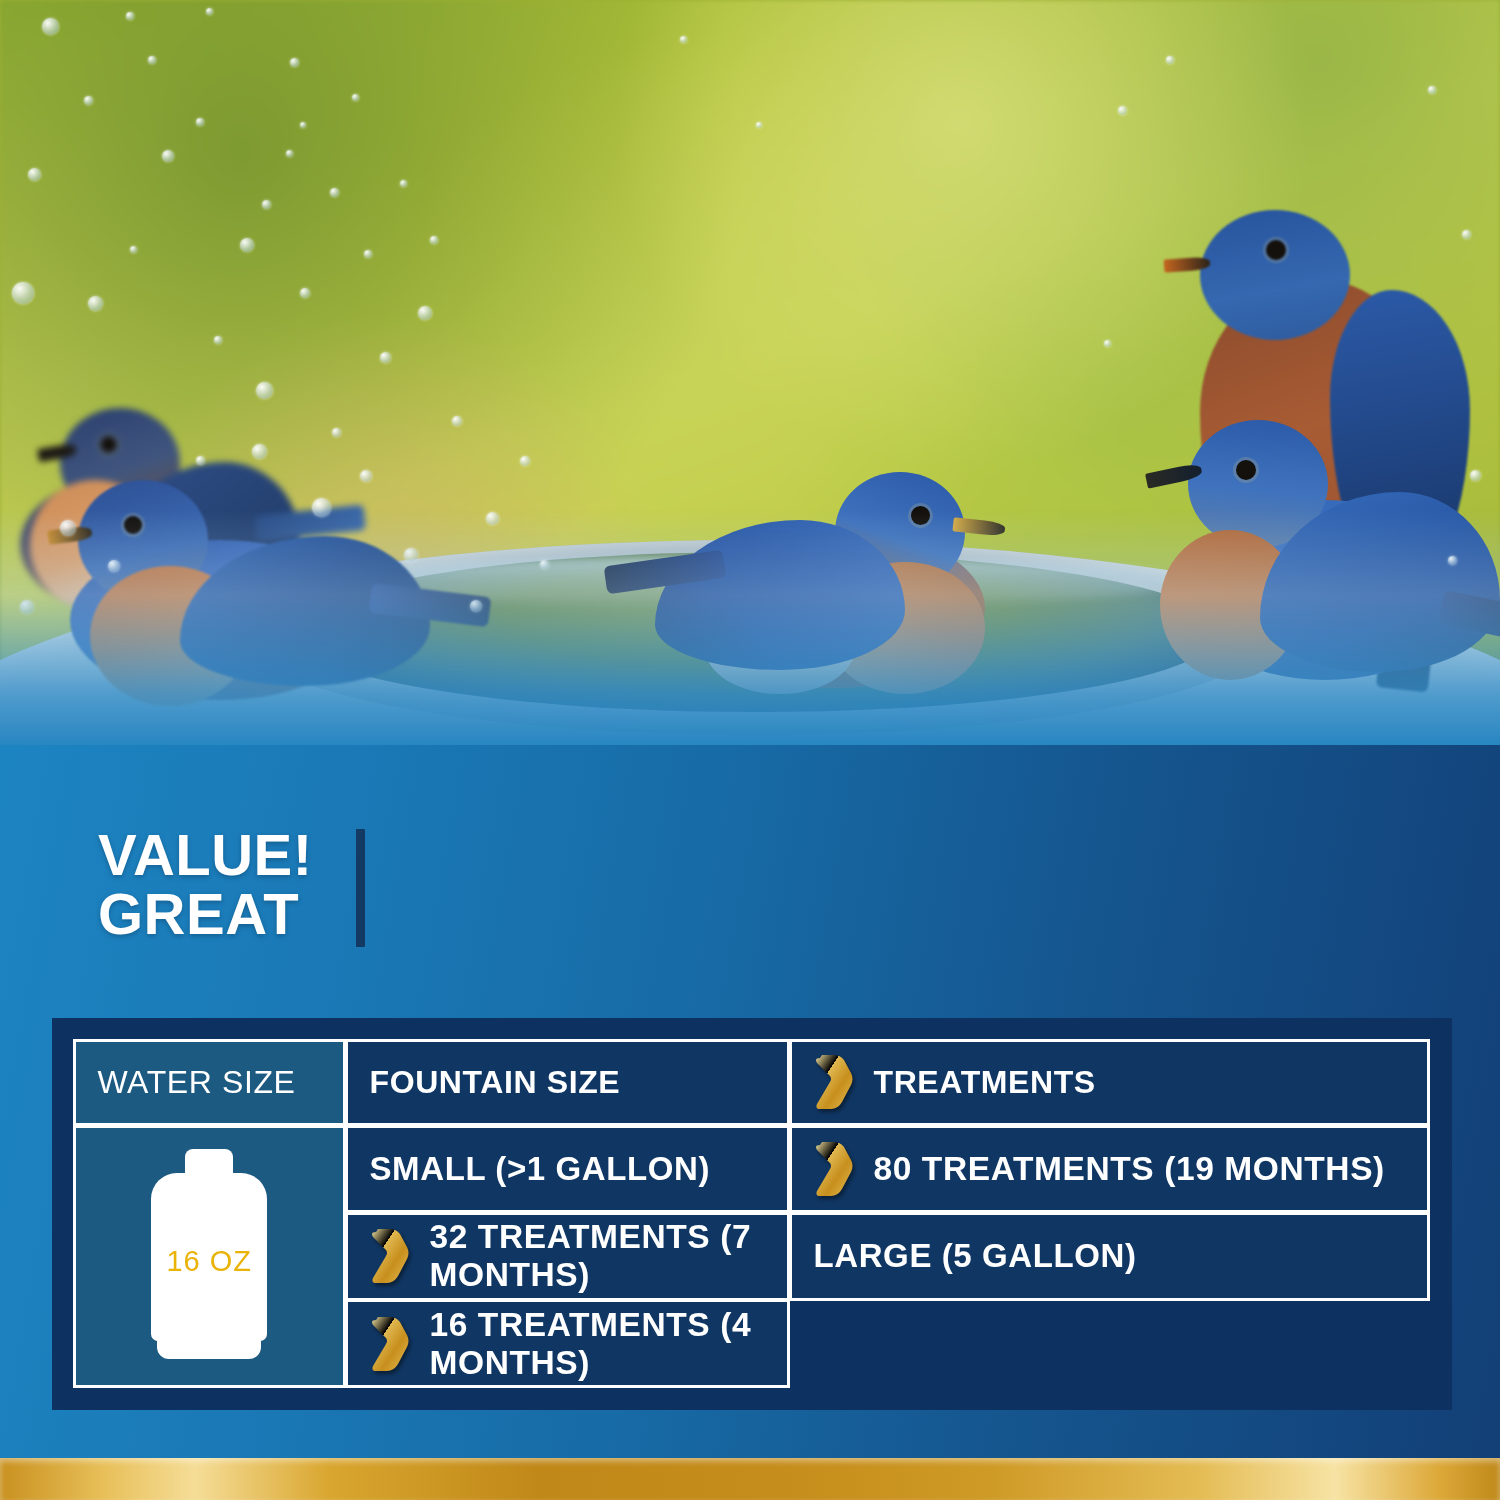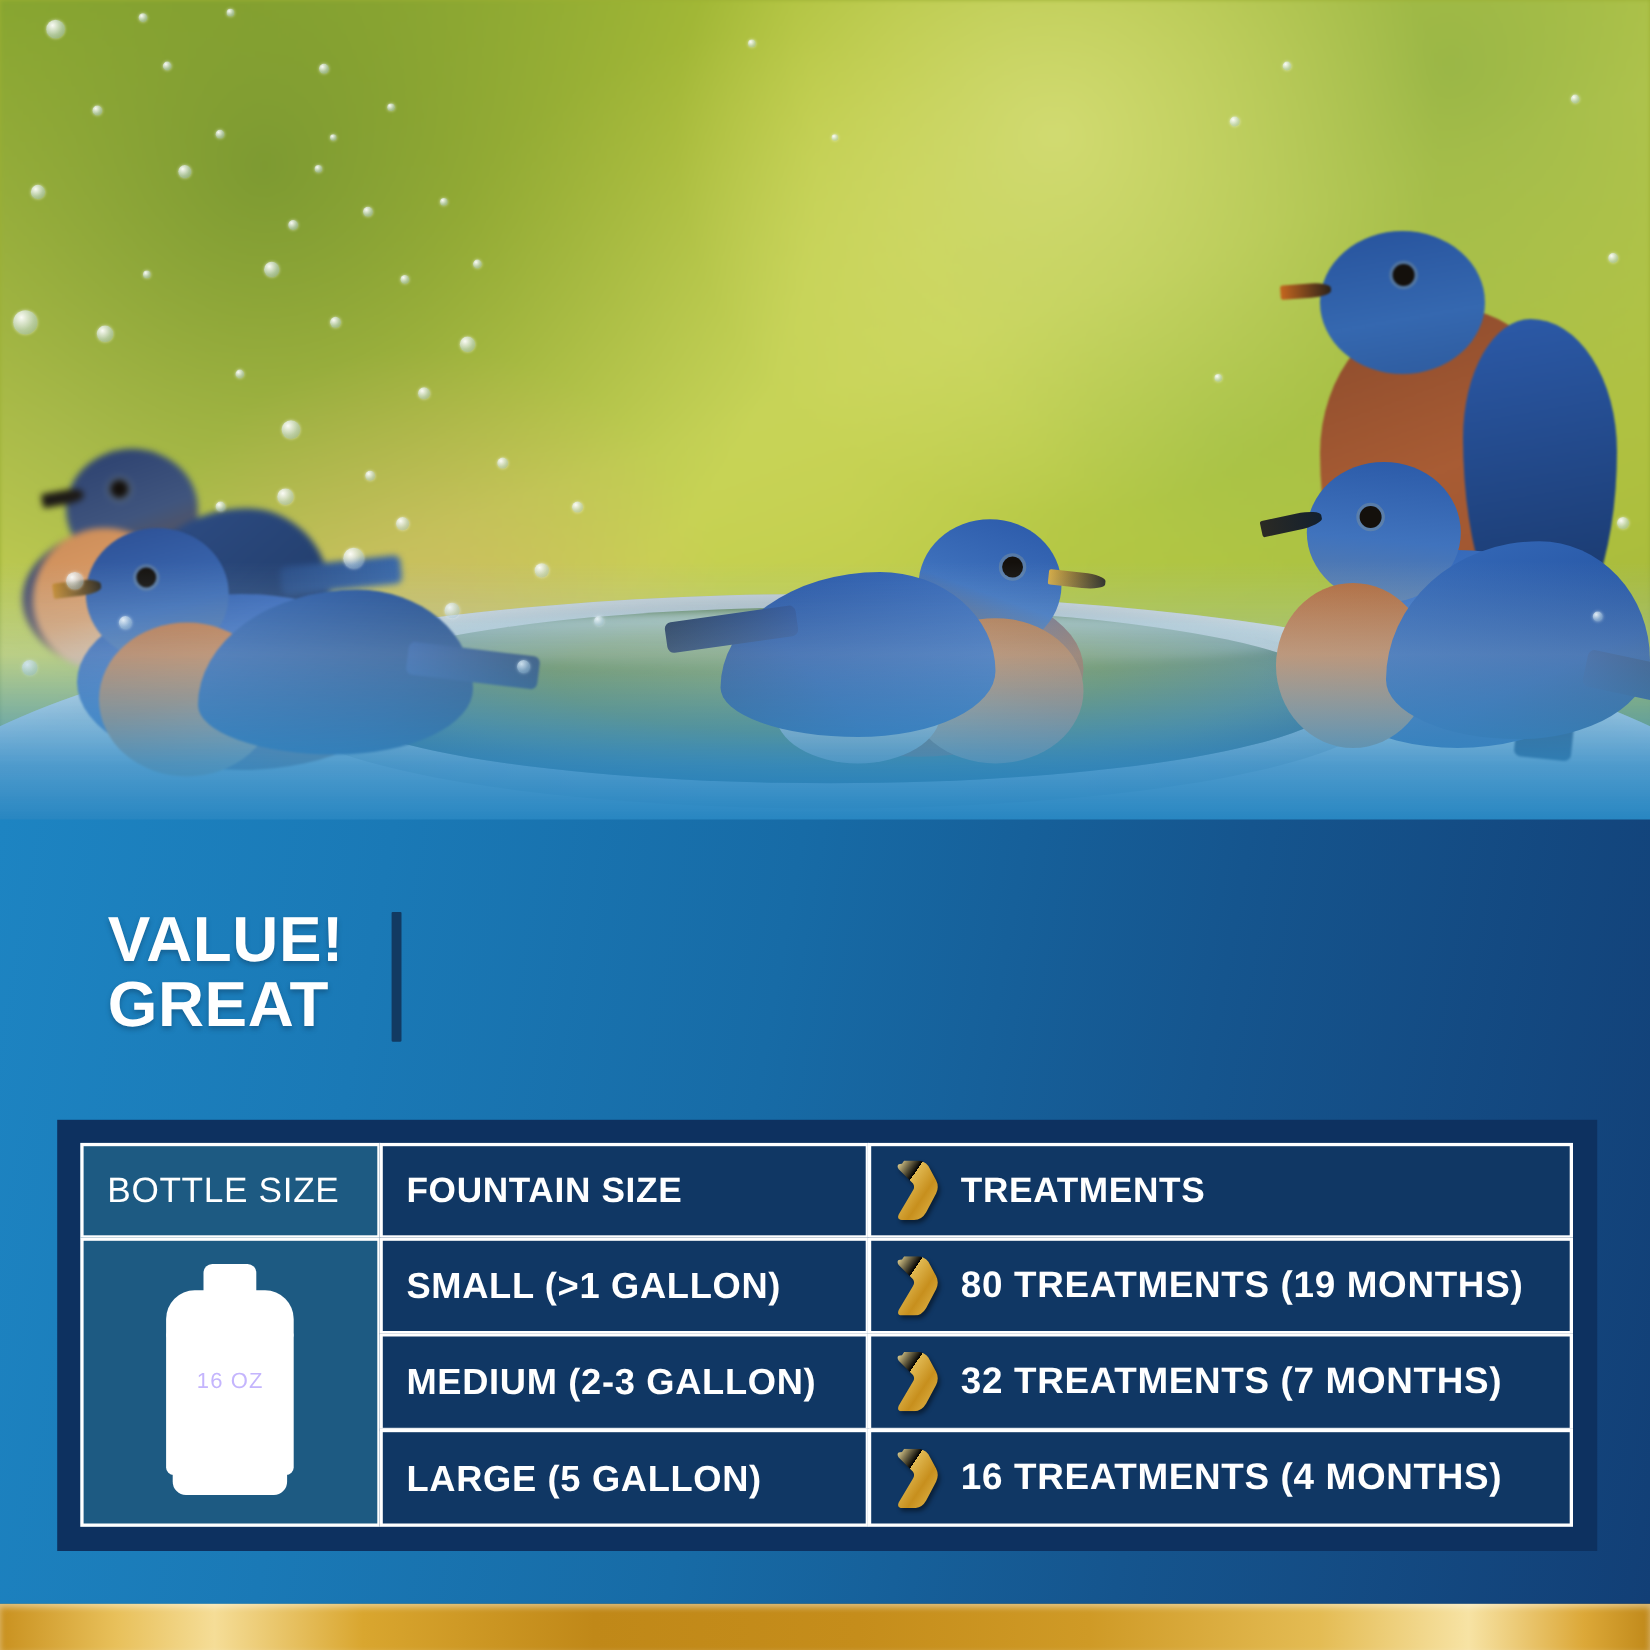--- a/index.html
+++ b/index.html
@@ -225,22 +225,22 @@
     left: 14px; top: 182px;
     width: 104px; height: 28px;
     background: #ffffff;
     border-radius: 5px 5px 12px 12px;
   }
   .bottle-label {
     position: absolute;
     left: 0; top: 96px;
     width: 132px;
     text-align: center;
-    color: #c4b5fd;
-    font-size: 20px;
+    color: #eab308;
+    font-size: 29px;
     letter-spacing: 1px;
     z-index: 3;
   }
 
   
   .chev {
     flex: 0 0 auto;
     width: 40px;
     height: 54px;
     margin-right: 20px;
@@ -387,21 +387,21 @@
         <div>GREAT</div>
       </div>
       <div class="vdivider"></div>
     </div>
   </div>
 
   <div class="table-frame">
     <div class="tbl">
 
       <div class="cell steel hdr">
-        <span>BOTTLE SIZE</span>
+        <span>WATER SIZE</span>
       </div>
       <div class="cell navy hdr">
         <span>FOUNTAIN SIZE</span>
       </div>
       <div class="cell navy hdr">
         <span class="chev">
           <svg width="40" height="54" viewBox="0 0 40 54">
             <defs>
               <linearGradient id="g0" x1="0" y1="0" x2="1" y2="1">
                 <stop offset="0%" stop-color="#f6e39d"></stop>
@@ -432,23 +432,20 @@
       </div>
       <div class="cell navy treat">
         <span class="chev">
           <svg width="40" height="54" viewBox="0 0 40 54">
             <path d="M6 3 L8 0 L20 0 Q26 0 30 5 L37 18 Q40 24 37 30 L28 47 Q24 54 17 54 L6 54 Q1 54 3 49 L16 27 Q18 24 16 21 L3 8 Q0 3 6 3 Z" fill="url(#g0)"></path>
           </svg>
         </span>
         <span>80 TREATMENTS (19 MONTHS)</span>
       </div>
 
-      <div class="cell navy">
-        <span>MEDIUM (2-3 GALLON)</span>
-      </div>
       <div class="cell navy treat">
         <span class="chev">
           <svg width="40" height="54" viewBox="0 0 40 54">
             <path d="M6 3 L8 0 L20 0 Q26 0 30 5 L37 18 Q40 24 37 30 L28 47 Q24 54 17 54 L6 54 Q1 54 3 49 L16 27 Q18 24 16 21 L3 8 Q0 3 6 3 Z" fill="url(#g0)"></path>
           </svg>
         </span>
         <span>32 TREATMENTS (7 MONTHS)</span>
       </div>
 
       <div class="cell navy">

